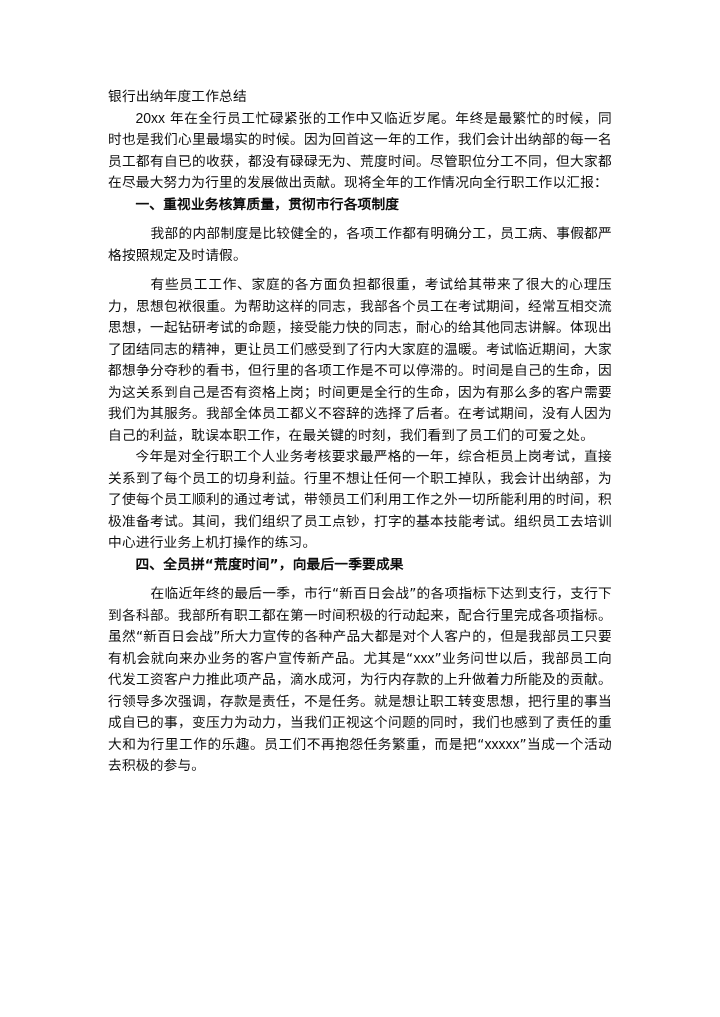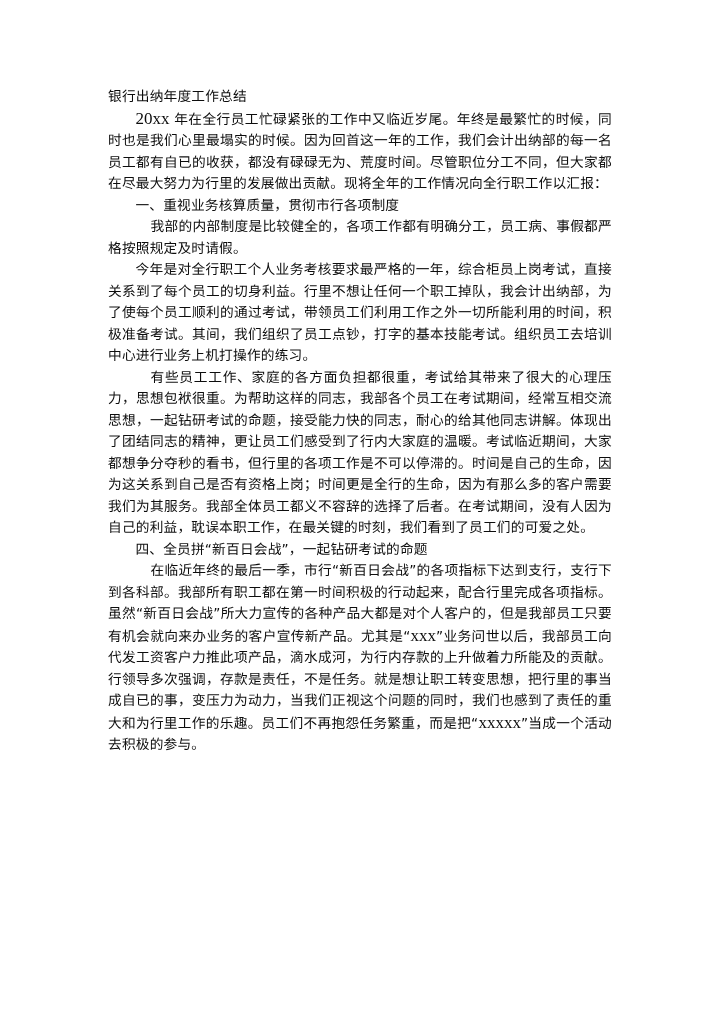--- a/index.html
+++ b/index.html
@@ -51,41 +51,43 @@
   }
 
   
   .para {
     text-indent: 2em;
   }
 
   
   .para.indent-wide {
     text-indent: 3.1em;
+    margin-top: 8px;
   }
 
   .heading {
     text-indent: 2em;
+    font-weight: bold;
   }
 
   
   .latin {
-    font-family: Liberation Serif, serif;
-    font-size: 17px;
+    font-family: Liberation Sans, sans-serif;
+    font-size: 14px;
     letter-spacing: 0;
   }
 </style>
 </head>
 <body>
 
 <div class="page">
   <div class="doc-body">
 
   <p class="doc-title">银行出纳年度工作总结</p>
       <p class="para"><span class="latin">20xx</span> 年在全行员工忙碌紧张的工作中又临近岁尾。年终是最繁忙的时候，同时也是我们心里最塌实的时候。因为回首这一年的工作，我们会计出纳部的每一名员工都有自已的收获，都没有碌碌无为、荒度时间。尽管职位分工不同，但大家都在尽最大努力为行里的发展做出贡献。现将全年的工作情况向全行职工作以汇报：</p>
       <p class="para heading">一、重视业务核算质量，贯彻市行各项制度</p>
       <p class="para indent-wide">我部的内部制度是比较健全的，各项工作都有明确分工，员工病、事假都严格按照规定及时请假。</p>
+      <p class="para indent-wide">有些员工工作、家庭的各方面负担都很重，考试给其带来了很大的心理压力，思想包袱很重。为帮助这样的同志，我部各个员工在考试期间，经常互相交流思想，一起钻研考试的命题，接受能力快的同志，耐心的给其他同志讲解。体现出了团结同志的精神，更让员工们感受到了行内大家庭的温暖。考试临近期间，大家都想争分夺秒的看书，但行里的各项工作是不可以停滞的。时间是自己的生命，因为这关系到自己是否有资格上岗；时间更是全行的生命，因为有那么多的客户需要我们为其服务。我部全体员工都义不容辞的选择了后者。在考试期间，没有人因为自己的利益，耽误本职工作，在最关键的时刻，我们看到了员工们的可爱之处。</p>
       <p class="para">今年是对全行职工个人业务考核要求最严格的一年，综合柜员上岗考试，直接关系到了每个员工的切身利益。行里不想让任何一个职工掉队，我会计出纳部，为了使每个员工顺利的通过考试，带领员工们利用工作之外一切所能利用的时间，积极准备考试。其间，我们组织了员工点钞，打字的基本技能考试。组织员工去培训中心进行业务上机打操作的练习。</p>
-      <p class="para indent-wide">有些员工工作、家庭的各方面负担都很重，考试给其带来了很大的心理压力，思想包袱很重。为帮助这样的同志，我部各个员工在考试期间，经常互相交流思想，一起钻研考试的命题，接受能力快的同志，耐心的给其他同志讲解。体现出了团结同志的精神，更让员工们感受到了行内大家庭的温暖。考试临近期间，大家都想争分夺秒的看书，但行里的各项工作是不可以停滞的。时间是自己的生命，因为这关系到自己是否有资格上岗；时间更是全行的生命，因为有那么多的客户需要我们为其服务。我部全体员工都义不容辞的选择了后者。在考试期间，没有人因为自己的利益，耽误本职工作，在最关键的时刻，我们看到了员工们的可爱之处。</p>
-      <p class="para heading">四、全员拼“新百日会战”，一起钻研考试的命题</p>
+      <p class="para heading">四、全员拼“荒度时间”，向最后一季要成果</p>
       <p class="para indent-wide">在临近年终的最后一季，市行“新百日会战”的各项指标下达到支行，支行下到各科部。我部所有职工都在第一时间积极的行动起来，配合行里完成各项指标。虽然“新百日会战”所大力宣传的各种产品大都是对个人客户的，但是我部员工只要有机会就向来办业务的客户宣传新产品。尤其是“<span class="latin">xxx</span>”业务问世以后，我部员工向代发工资客户力推此项产品，滴水成河，为行内存款的上升做着力所能及的贡献。行领导多次强调，存款是责任，不是任务。就是想让职工转变思想，把行里的事当成自已的事，变压力为动力，当我们正视这个问题的同时，我们也感到了责任的重大和为行里工作的乐趣。员工们不再抱怨任务繁重，而是把“<span class="latin">xxxxx</span>”当成一个活动去积极的参与。</p>
     </div>
 </div>
 
 </body></html>

